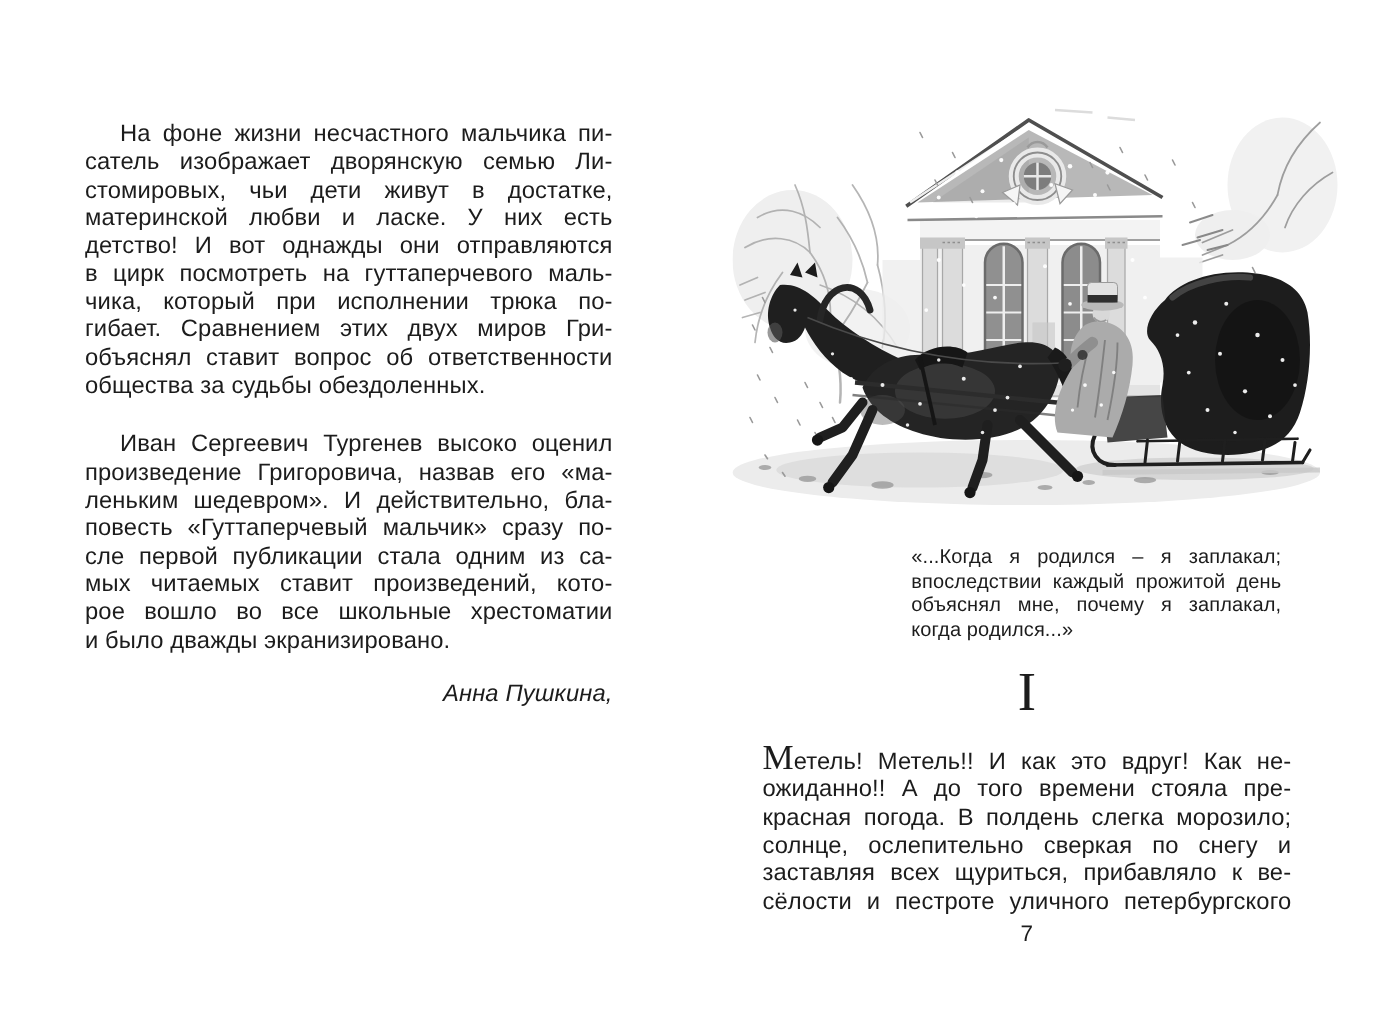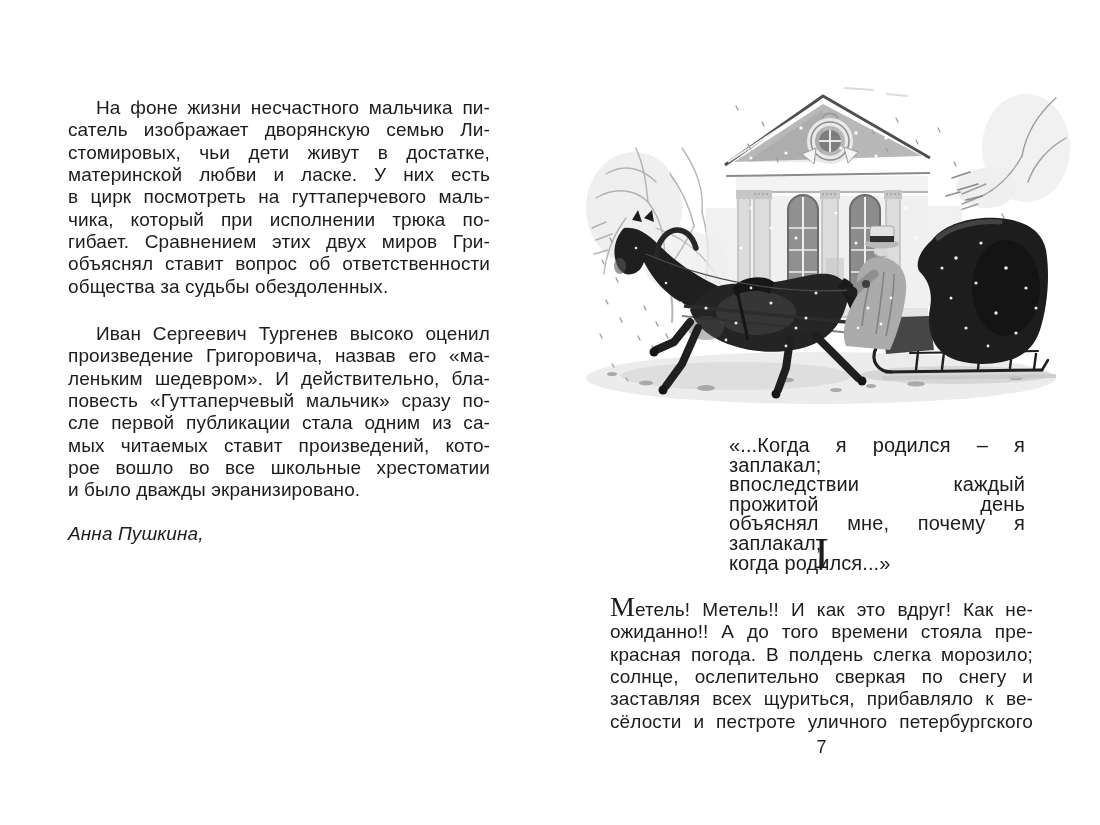--- a/index.html
+++ b/index.html
@@ -9,25 +9,25 @@
     font-family:"Liberation Sans","DejaVu Sans",sans-serif;
   }
   .jline{text-align:justify;text-align-last:justify;}
   .jline.last{text-align-last:left;}
   .indent-first .jline:first-child{text-indent:28px;margin-top:25px;}
   .left-col{
     position:absolute;left:68px;top:72px;width:422px;
     font-size:19px;line-height:22.33px;letter-spacing:0.1px;
   }
   .signature{margin-top:21px;font-style:italic;}
-  .sig-line{text-align:left;line-height:21px;}
+  .sig-line{text-align:right;line-height:21px;}
   .illustration{position:absolute;left:586px;top:78px;width:492px;height:338px;}
   .epigraph{
     position:absolute;left:729px;top:436px;width:296px;
-    font-size:20px;line-height:19.6px;letter-spacing:0.1px;
+    font-size:16px;line-height:19.6px;letter-spacing:0.1px;
   }
   .chapter{
     position:absolute;left:610px;top:532px;width:423px;text-align:center;
     font-family:"Liberation Serif","DejaVu Serif",serif;
     font-size:44px;line-height:44px;font-weight:400;
   }
   .right-body{
     position:absolute;left:610px;top:599px;width:423px;
     font-size:19px;line-height:22.33px;letter-spacing:0.1px;
   }
@@ -44,20 +44,21 @@
 <body>
 
 <div>
 
   <div class="left-col">
     <div class="para indent-first">
         <div class="jline">На фоне жизни несчастного мальчика пи-</div>
         <div class="jline">сатель изображает дворянскую семью Ли-</div>
         <div class="jline">стомировых, чьи дети живут в достатке,</div>
         <div class="jline">материнской любви и ласке. У них есть</div>
+        <div class="jline">детство! И вот однажды они отправляются</div>
         <div class="jline">в цирк посмотреть на гуттаперчевого маль-</div>
         <div class="jline">чика, который при исполнении трюка по-</div>
         <div class="jline">гибает. Сравнением этих двух миров Гри-</div>
         <div class="jline">объяснял ставит вопрос об ответственности</div>
         <div class="jline last">общества за судьбы обездоленных.</div>
       </div>
     <div class="para indent-first">
         <div class="jline">Иван Сергеевич Тургенев высоко оценил</div>
         <div class="jline">произведение Григоровича, назвав его «ма-</div>
         <div class="jline">леньким шедевром». И действительно, бла-</div>

